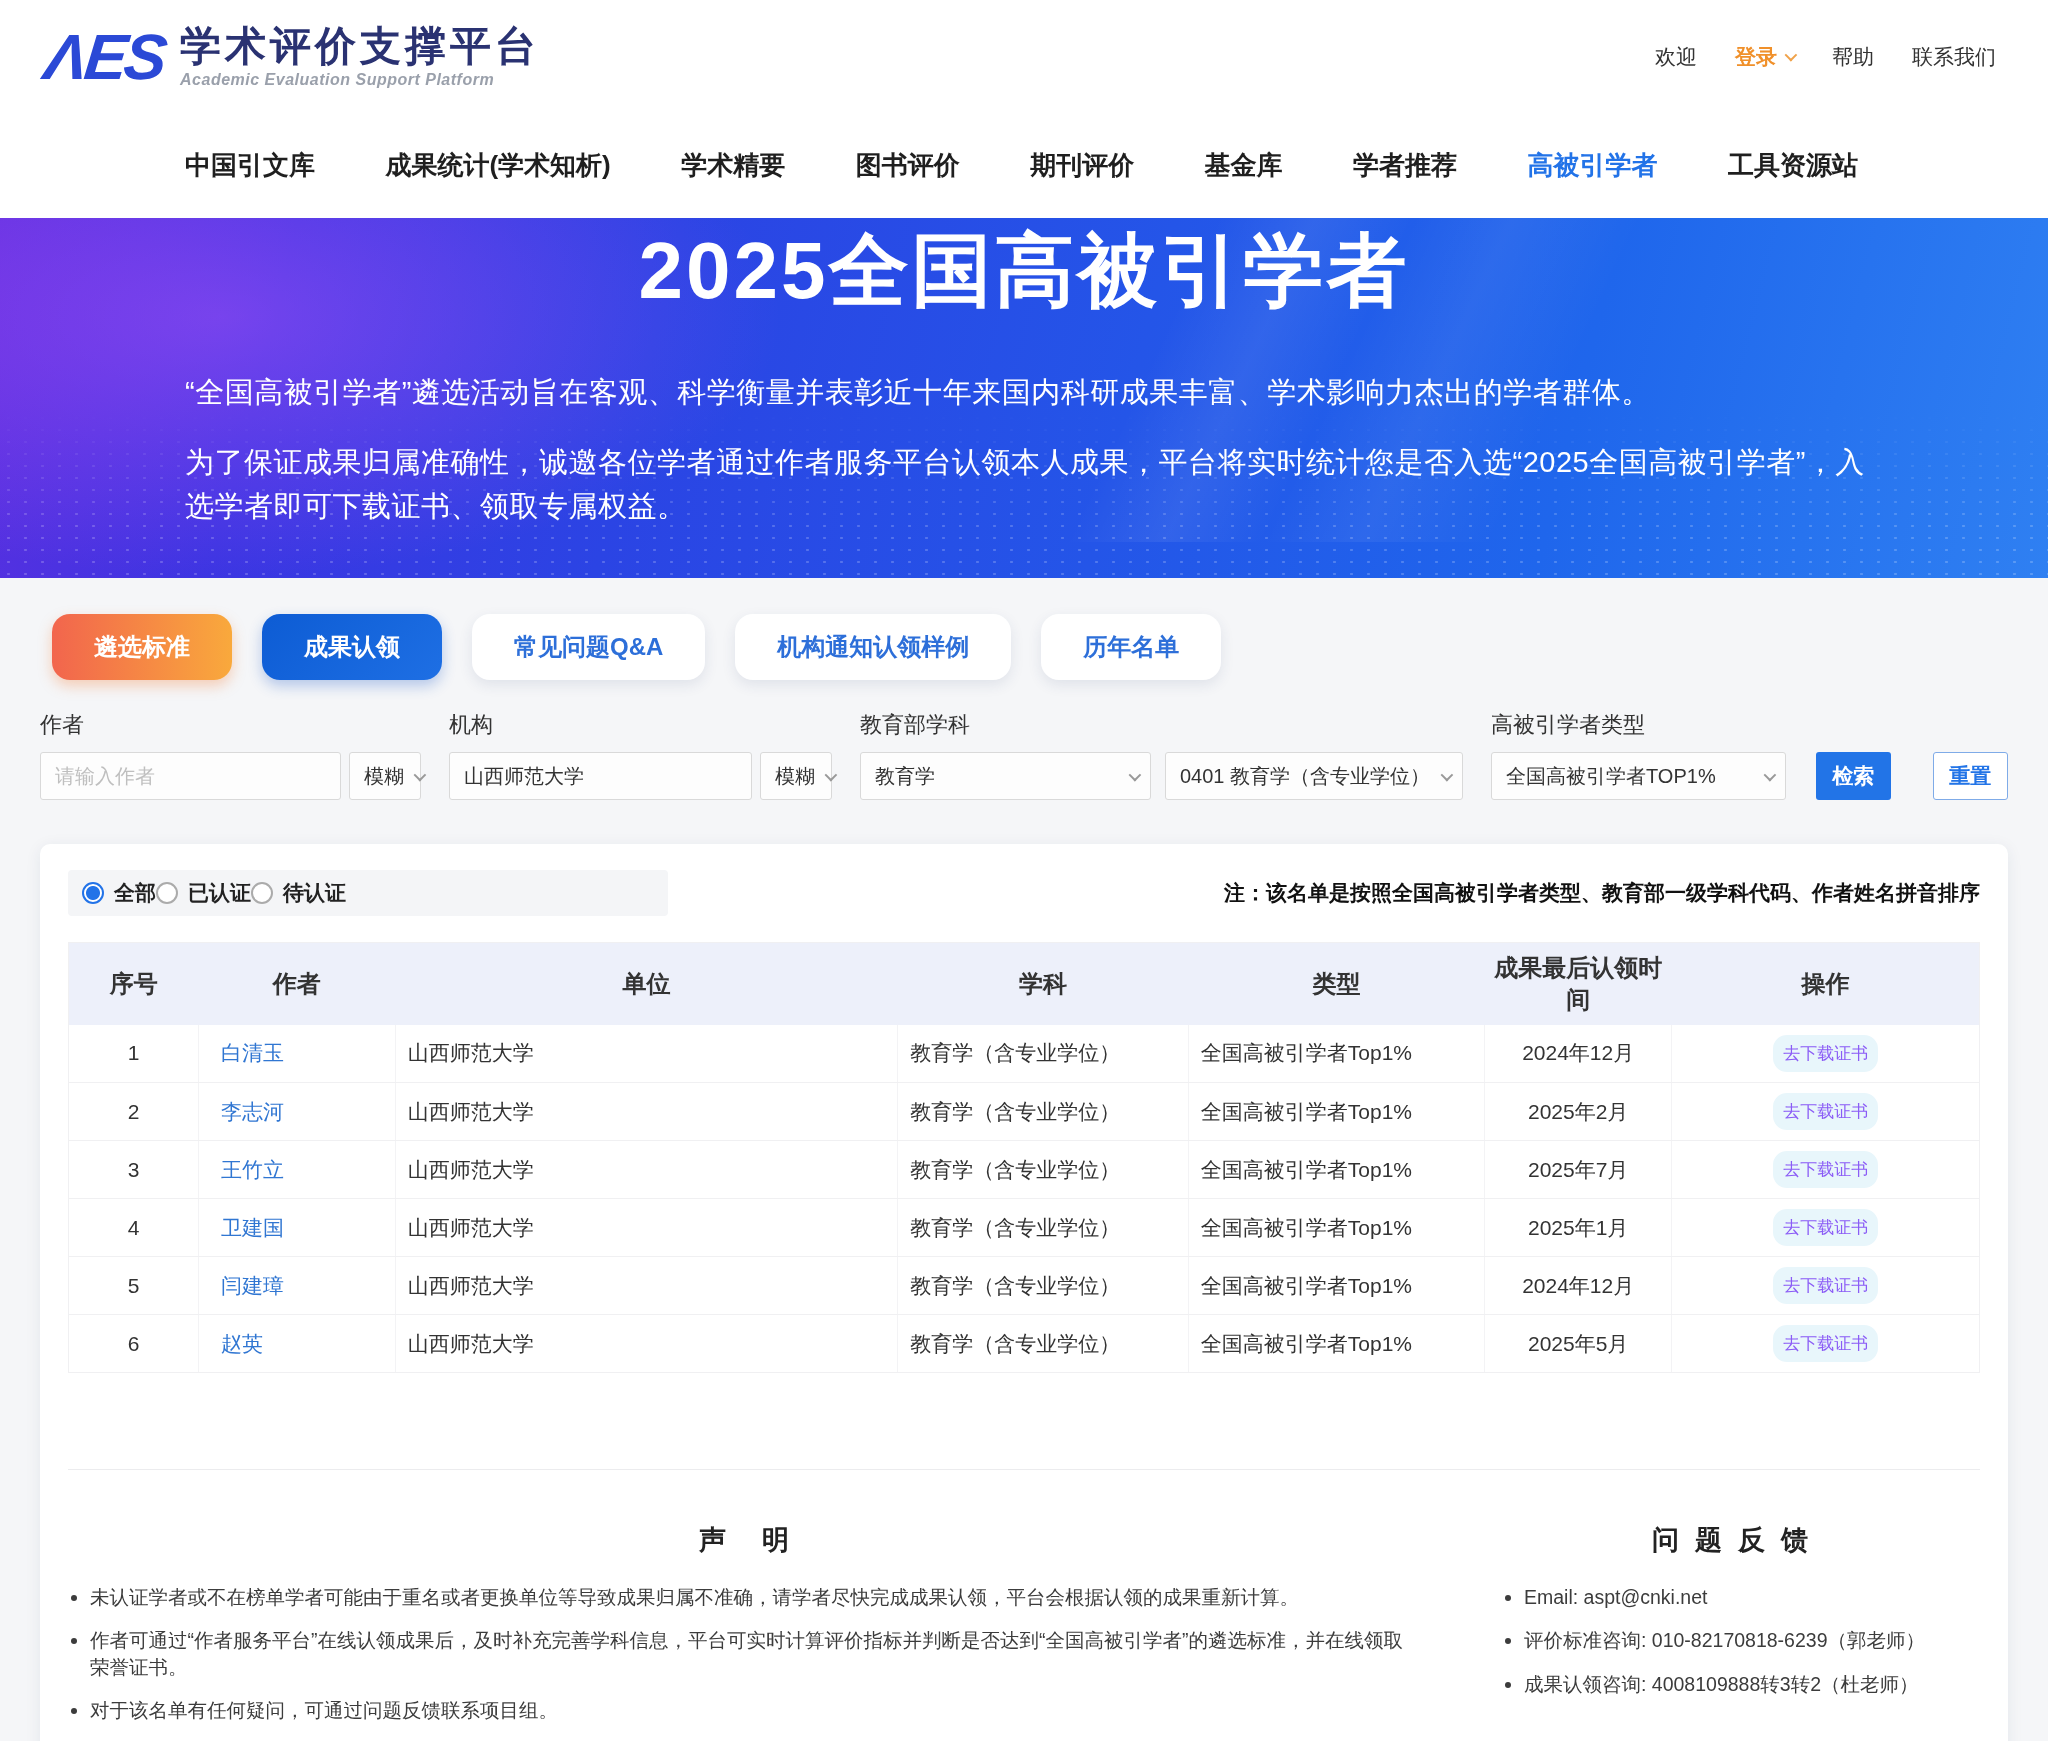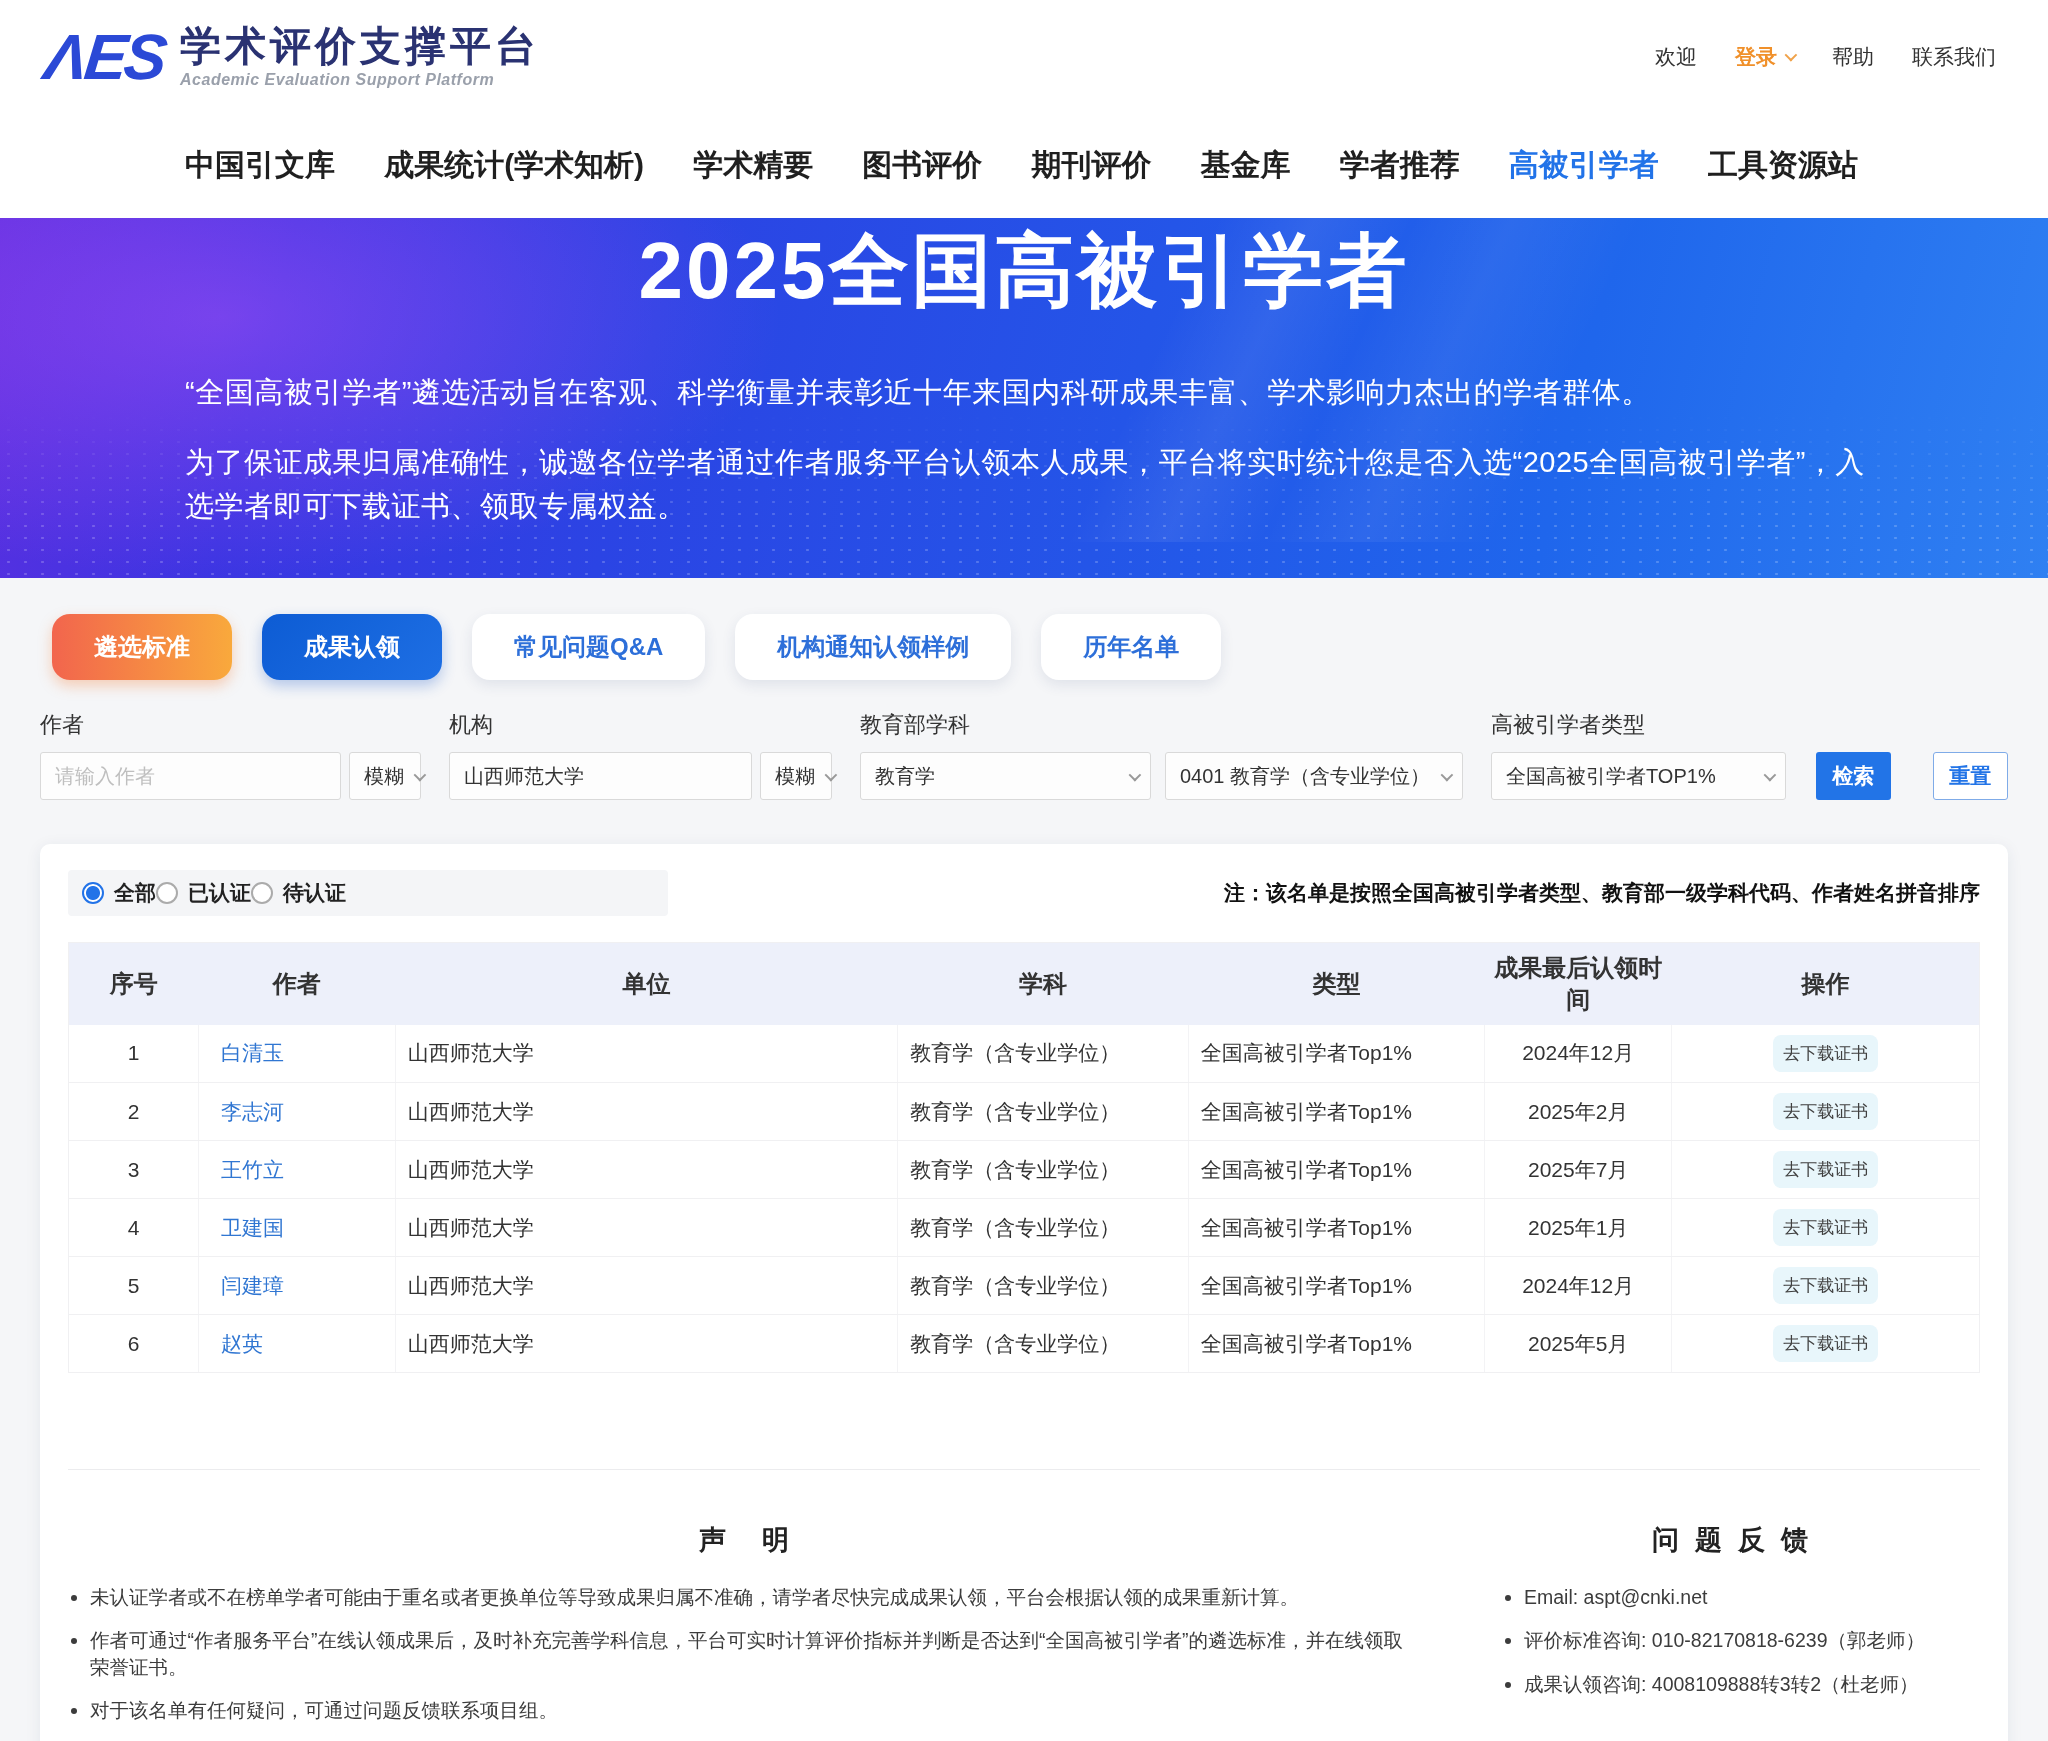--- a/index.html
+++ b/index.html
@@ -13,21 +13,21 @@
   .logo-mark { font-size: 64px; font-weight: 900; font-style: italic; color: #2b49d6; letter-spacing: -3px; transform: skewX(-6deg); line-height: 1; }
   .logo-cn { font-size: 41px; font-weight: 700; color: #2a3272; letter-spacing: 4px; line-height: 1.1; }
   .logo-en { font-size: 16px; font-weight: 700; font-style: italic; color: #9aa0ab; letter-spacing: .5px; margin-top: 2px; }
   .top-links { display: flex; align-items: center; gap: 38px; font-size: 21px; color: #333; }
   .top-links a { text-decoration: none; color: #333; cursor: pointer; }
   .login { color: #f0902a !important; font-weight: 700; display: inline-flex; align-items: center; gap: 8px; }
   .caret { width: 9px; height: 9px; border-right: 2.5px solid #f0a24a; border-bottom: 2.5px solid #f0a24a; transform: rotate(45deg) translateY(-2px); display: inline-block; }
 
   
   .mainnav { height: 105px; display: flex; align-items: center; justify-content: space-between; padding: 0 190px 0 185px; background: #fff; }
-  .nav-item { font-size: 30px; font-weight: 600; color: #1f1f1f; text-decoration: none; cursor: pointer; white-space: nowrap; }
+  .nav-item { font-size: 26px; font-weight: 600; color: #1f1f1f; text-decoration: none; cursor: pointer; white-space: nowrap; }
   .nav-item.active { color: #2273e8; font-weight: 700; }
 
   
   .hero { position: relative; height: 360px; overflow: hidden; color: #fff;
     background: linear-gradient(104deg, #5b2fe0 0%, #3c35e2 14%, #2b44e4 32%, #2455e8 55%, #1f66ec 76%, #2f80f2 100%); }
   .hero-glow { position: absolute; left: -6%; top: -40%; width: 48%; height: 150%; pointer-events: none;
     background: radial-gradient(ellipse at 35% 45%, rgba(200,90,255,.40), transparent 62%); }
   .hero-beam { position: absolute; right: 0; top: -30%; width: 70%; height: 120%; pointer-events: none;
     background: linear-gradient(115deg, transparent 40%, rgba(255,255,255,.07) 46%, transparent 52%, rgba(255,255,255,.06) 58%, transparent 66%); }
   .hero-dots { position: absolute; left: 0; right: 0; bottom: 0; height: 46%; opacity: .30; pointer-events: none;
@@ -73,21 +73,21 @@
 
   table.list-table { width: 100%; border-collapse: collapse; margin-top: 26px; border: 1px solid #f0f0f2; }
   .list-table thead th { background: #edf0fa; height: 82px; font-size: 24px; font-weight: 700; color: #333; text-align: center; }
   .list-table td { height: 58px; font-size: 21px; color: #333; border-bottom: 1px solid #f0f0f2; border-right: 1px solid #f3f3f5; padding: 0 12px; }
   .list-table td:last-child { border-right: none; }
   .c-no { text-align: center; }
   .c-author a { color: #3076d2; text-decoration: none; cursor: pointer; }
   .c-author { padding-left: 22px !important; }
   .c-date { text-align: center; }
   .c-act { text-align: center; }
-  .dl { display: inline-block; background: #e8f6fb; color: #404040; font-size: 17px; padding: 7px 10px; border-radius: 8px; text-decoration: none; cursor: pointer; white-space: nowrap; }
+  .dl { display: inline-block; background: #e8f6fb; color: #8b5cf6; font-size: 17px; padding: 7px 10px; border-radius: 14px; text-decoration: none; cursor: pointer; white-space: nowrap; }
 
   .card-hr { border: none; border-top: 1px solid #ececee; margin-top: 96px; }
 
   .footer-cols { display: flex; padding-top: 52px; }
   .statement { flex: 1; padding-right: 60px; }
   .feedback { width: 500px; flex: 0 0 auto; }
   .footer-cols h3 { text-align: center; font-size: 27px; font-weight: 700; color: #222; margin-bottom: 26px; }
   .statement h3 { letter-spacing: 36px; text-indent: 36px; }
   .feedback h3 { letter-spacing: 16px; text-indent: 16px; }
   .footer-cols ul { list-style: disc; padding-left: 22px; }

